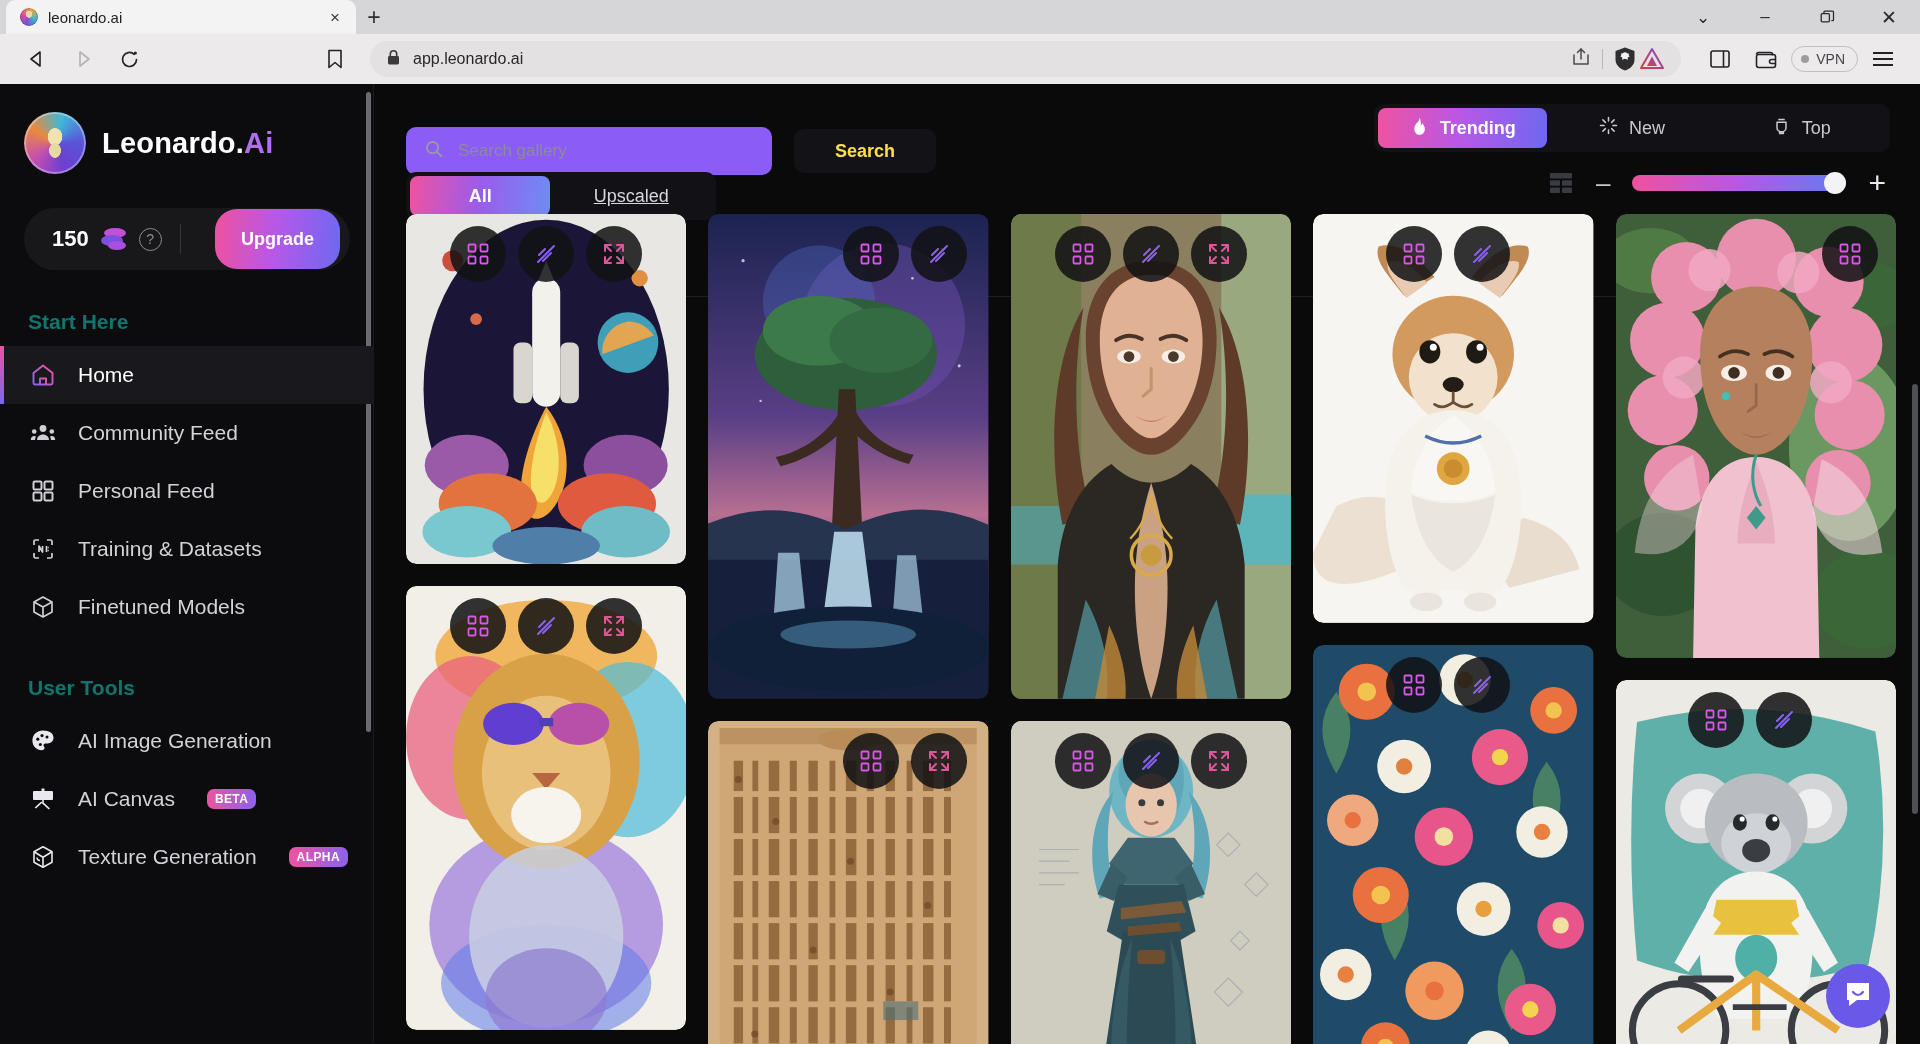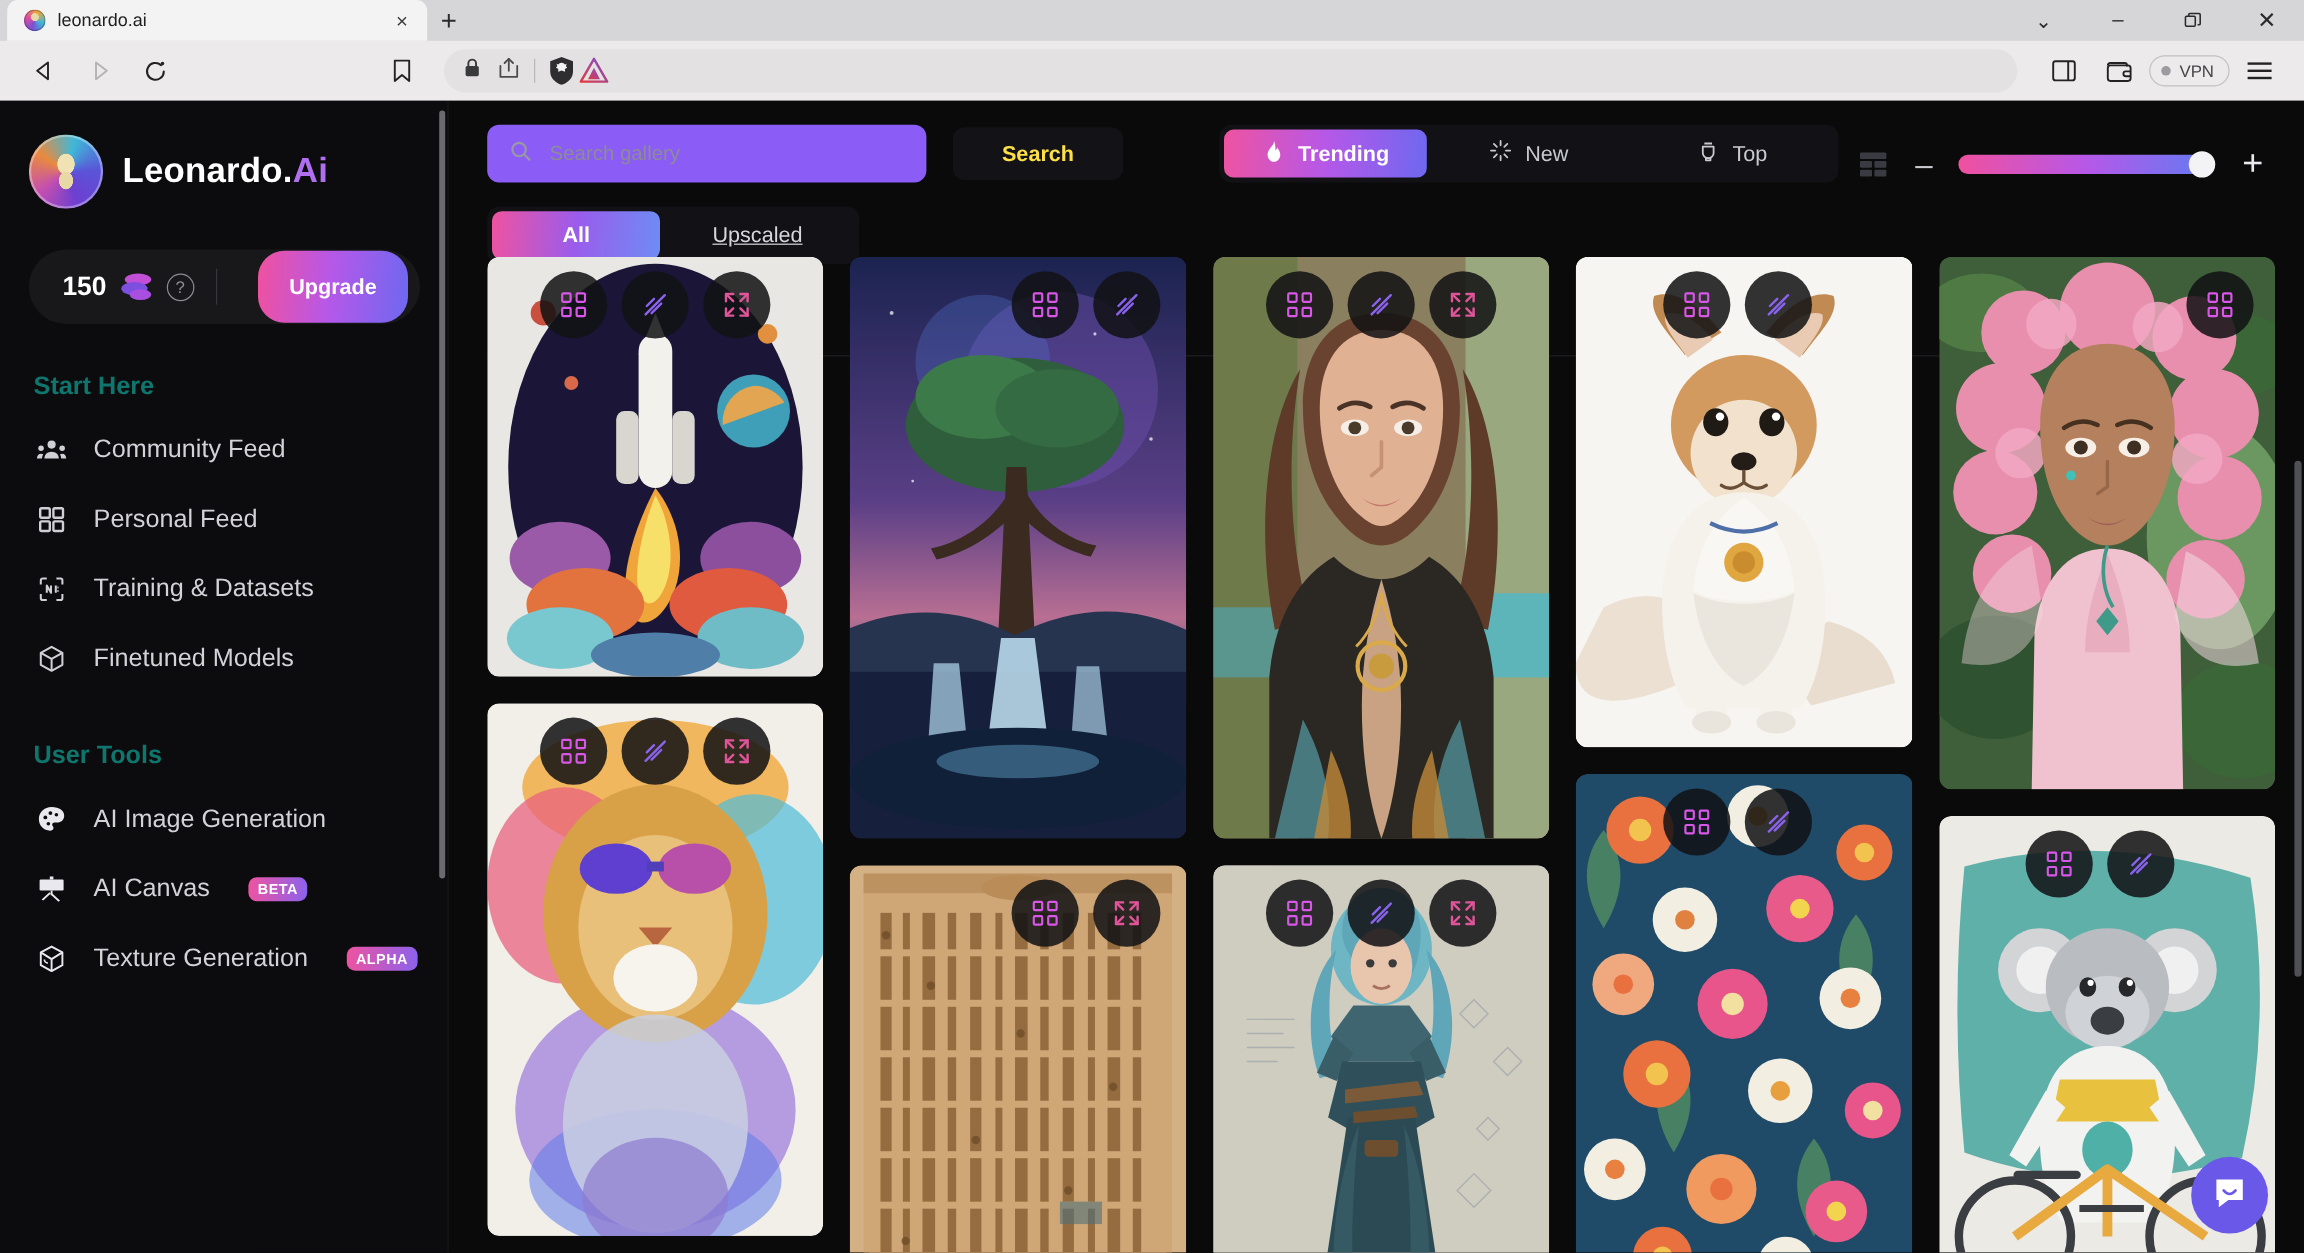--- a/index.html
+++ b/index.html
@@ -211,21 +211,21 @@
     display: flex; align-items: center; justify-content: center;
     border: none; font-family: inherit;
   }
   .search-btn::before {
     content:""; position:absolute; inset:-1.5px; border-radius: 11px;
     background: linear-gradient(100deg,#ef53a0,#8a62ee,#5f6cf2);
     z-index:-1;
   }
   .toolbar-right {
     margin-left: auto;
-    display: flex; align-items: flex-end; gap: 16px;
+    display: flex; flex-direction: column; align-items: flex-end; gap: 16px;
   }
   .sort-tabs {
     display: flex; align-items: center;
     background: #121216; border-radius: 10px;
     height: 48px; width: 516px; padding: 4px;
   }
   .sort-tab {
     flex: 1; height: 40px;
     display: flex; align-items: center; justify-content: center; gap: 11px;
     color: #c9c9d2; font-size: 18px; border-radius: 8px;
@@ -352,20 +352,21 @@
         </svg>
       </div>
 
       <div class="omnibox">
         <span>
           <svg width="15" height="17" viewBox="0 0 15 17" fill="#3a3a3c">
             <rect x="2" y="7" width="11" height="8.5" rx="1.4"></rect>
             <path d="M4.3 7V4.9a3.2 3.2 0 0 1 6.4 0V7" fill="none" stroke="#3a3a3c" stroke-width="1.6"></path>
           </svg>
         </span>
+        <span class="url">app.leonardo.ai</span>
         <span class="omni-right">
           <span>
             <svg width="22" height="22" viewBox="0 0 22 22" fill="none" stroke="#4b4b4e" stroke-width="1.5" stroke-linecap="round" stroke-linejoin="round">
               <path d="M4 9v9h14v-9"></path>
               <path d="M11 13V3"></path>
               <path d="M7.5 6.5 11 3l3.5 3.5"></path>
             </svg>
           </span>
           <span class="omni-sep"></span>
           <span class="brave-lion">
@@ -437,20 +438,35 @@
           <i></i>
           <i></i>
         </span>
       <span class="help-ico">?</span>
       <span class="credit-sep"></span>
       <button class="upgrade-btn">Upgrade</button>
     </div>
 
     <div class="nav-group-title">Start Here</div>
 
+    <div class="nav-item active">
+      <span class="nav-ic">
+        <svg width="26" height="26" viewBox="0 0 26 26" fill="none" stroke="url(#homeg)" stroke-width="1.9" stroke-linejoin="round">
+          <defs>
+              <linearGradient id="homeg" x1="0" y1="1" x2="1" y2="0">
+                <stop offset="0" stop-color="#8a62ee"></stop>
+                <stop offset="1" stop-color="#ef53a0"></stop>
+              </linearGradient>
+            </defs>
+          <path d="M3.5 11 13 3.5 22.5 11v10a1.5 1.5 0 0 1-1.5 1.5H5A1.5 1.5 0 0 1 3.5 21z"></path>
+          <path d="M10 22.5v-6h6v6"></path>
+        </svg>
+      </span>
+      <span>Home</span>
+    </div>
 
     <div class="nav-item">
       <span class="nav-ic">
         <svg width="26" height="26" viewBox="0 0 26 26" fill="#cfcfd6">
           <circle cx="13" cy="8.5" r="3.4"></circle>
           <path d="M7 20c0-3.3 2.7-5.6 6-5.6s6 2.3 6 5.6z"></path>
           <circle cx="4.2" cy="11.5" r="2.3"></circle>
             <circle cx="21.8" cy="11.5" r="2.3"></circle>
           <path d="M.8 20c0-2.3 1.5-3.9 3.4-3.9 .7 0 1.3.2 1.8.5A8 8 0 0 0 5 20zM25.2 20c0-2.3-1.5-3.9-3.4-3.9-.7 0-1.3.2-1.8.5A8 8 0 0 1 21 20z"></path>
         </svg>

